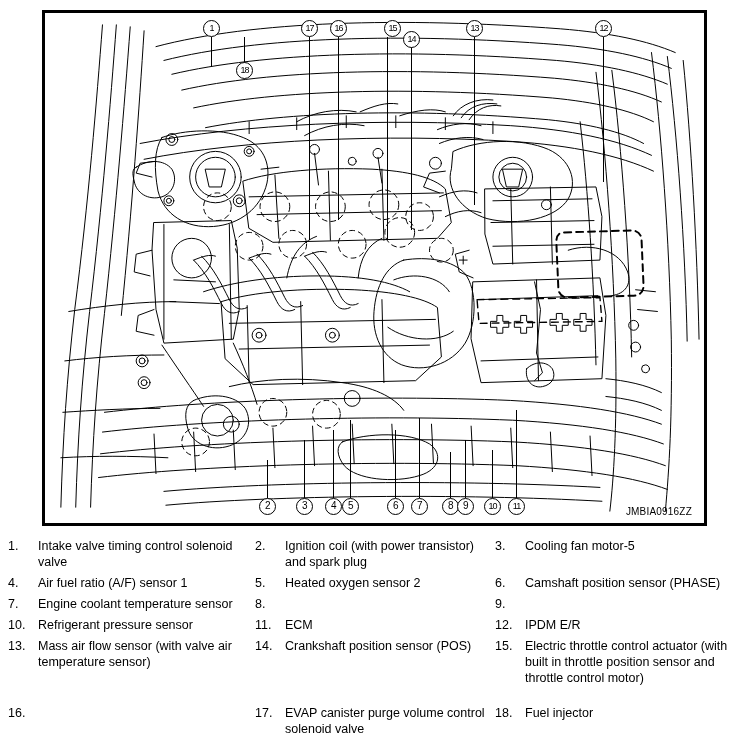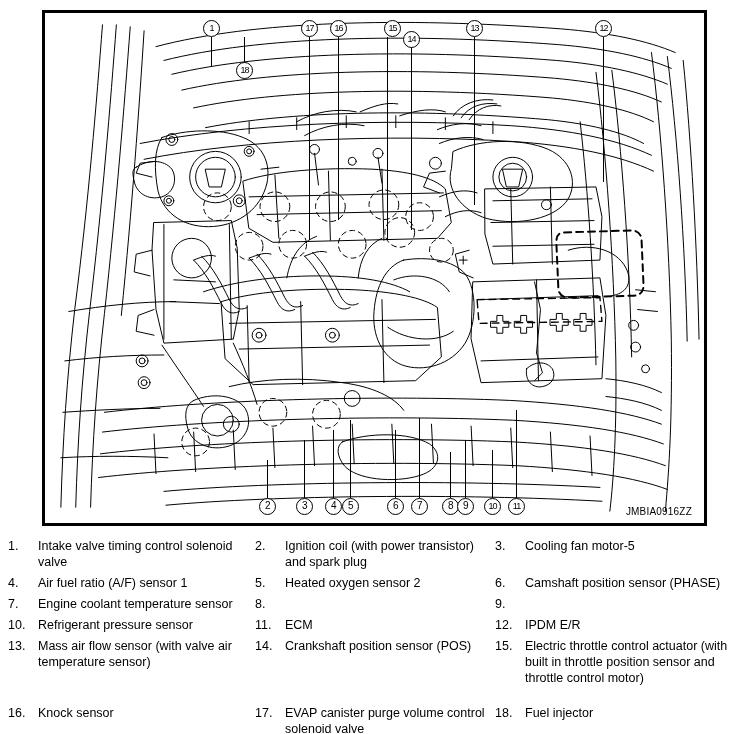--- a/index.html
+++ b/index.html
@@ -457,21 +457,20 @@
         <span class="legend-num">15.</span>
         <span class="legend-text">Electric throttle control actuator (with built in throttle position sensor and throttle control motor)</span>
       </div>
     </div>
 
     <div class="spacer-row"></div>
 
     <div class="legend-row">
       <div class="legend-cell c1">
         <span class="legend-num">16.</span>
-        <span class="legend-text">Knock sensor</span>
       </div>
       <div class="legend-cell c2">
         <span class="legend-num">17.</span>
         <span class="legend-text">EVAP canister purge volume control solenoid valve</span>
       </div>
       <div class="legend-cell c3">
         <span class="legend-num">18.</span>
         <span class="legend-text">Fuel injector</span>
       </div>
     </div>

